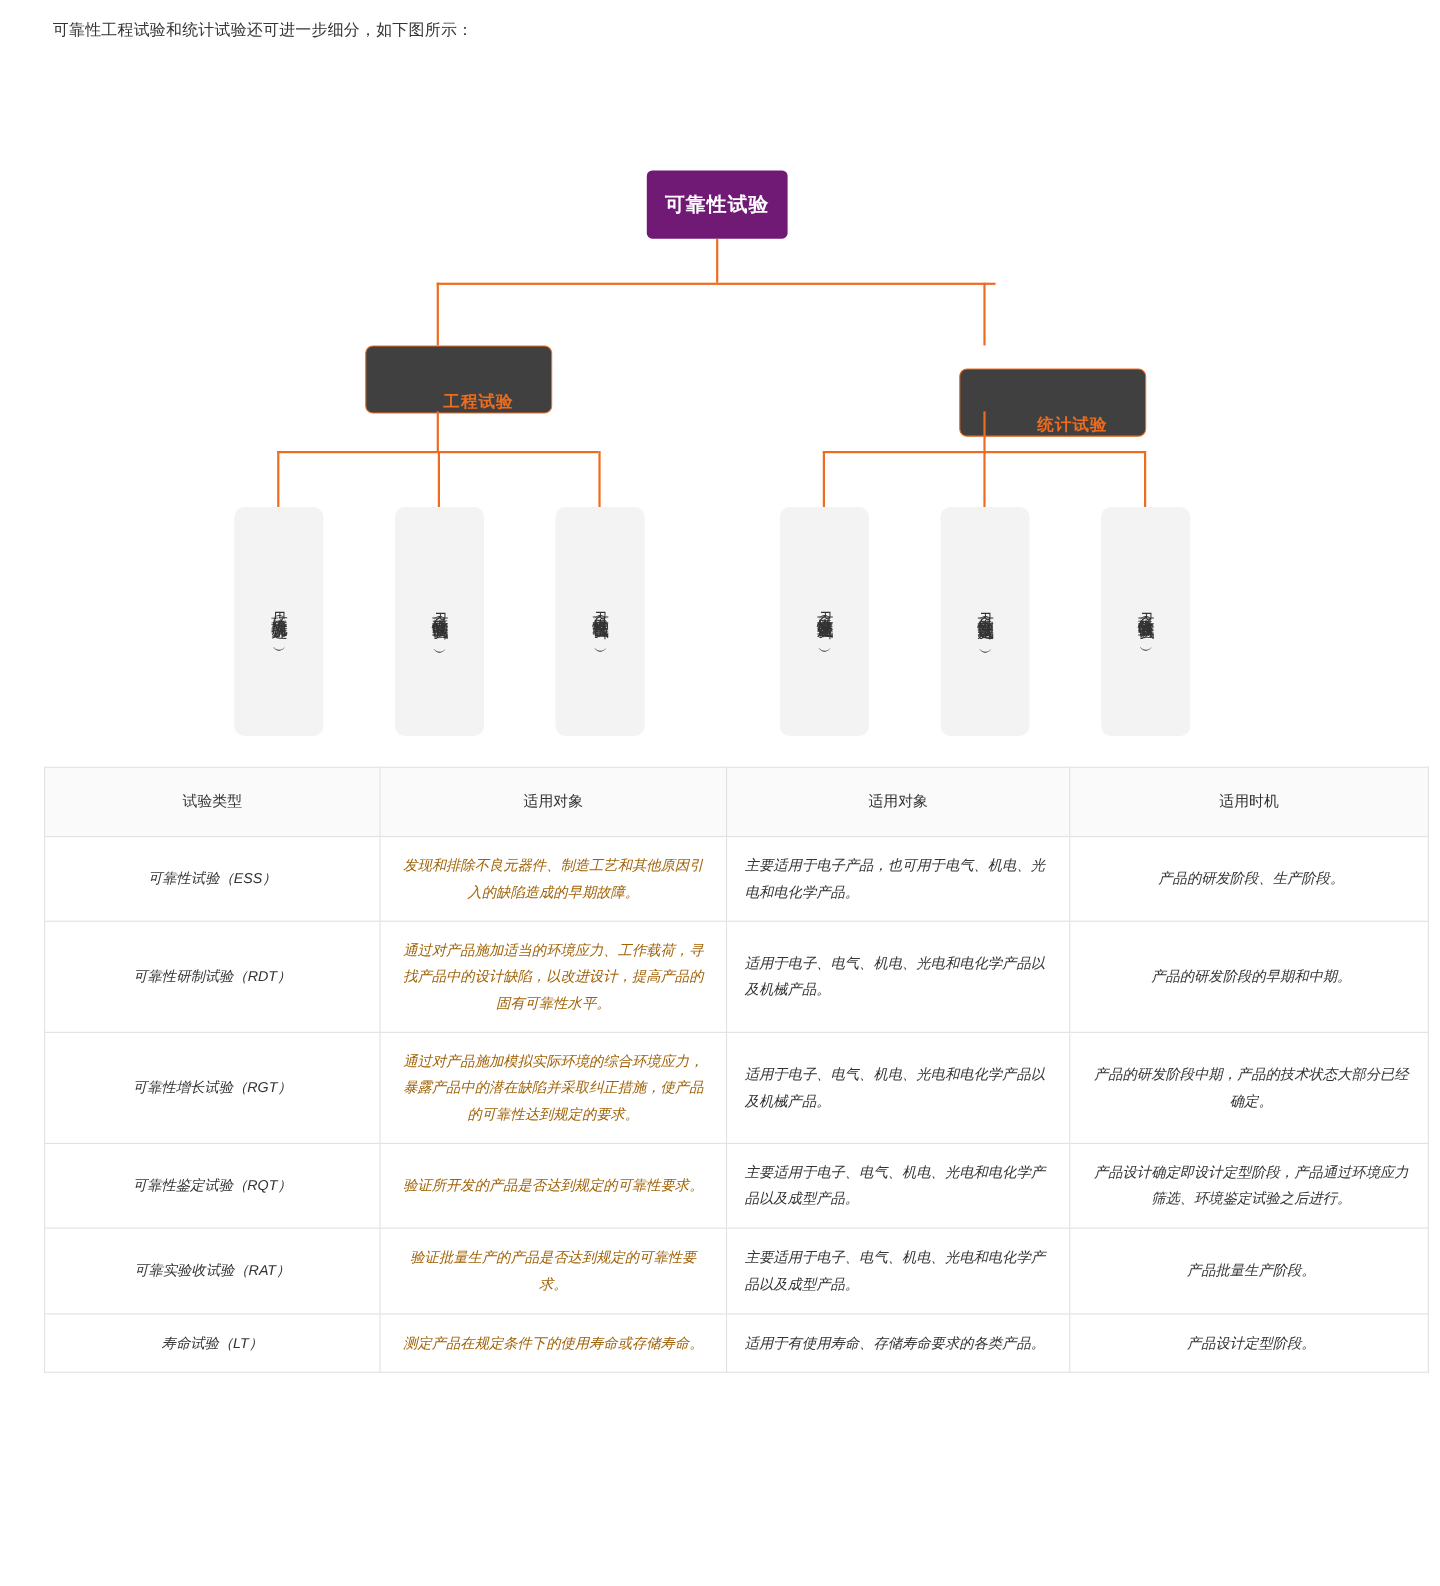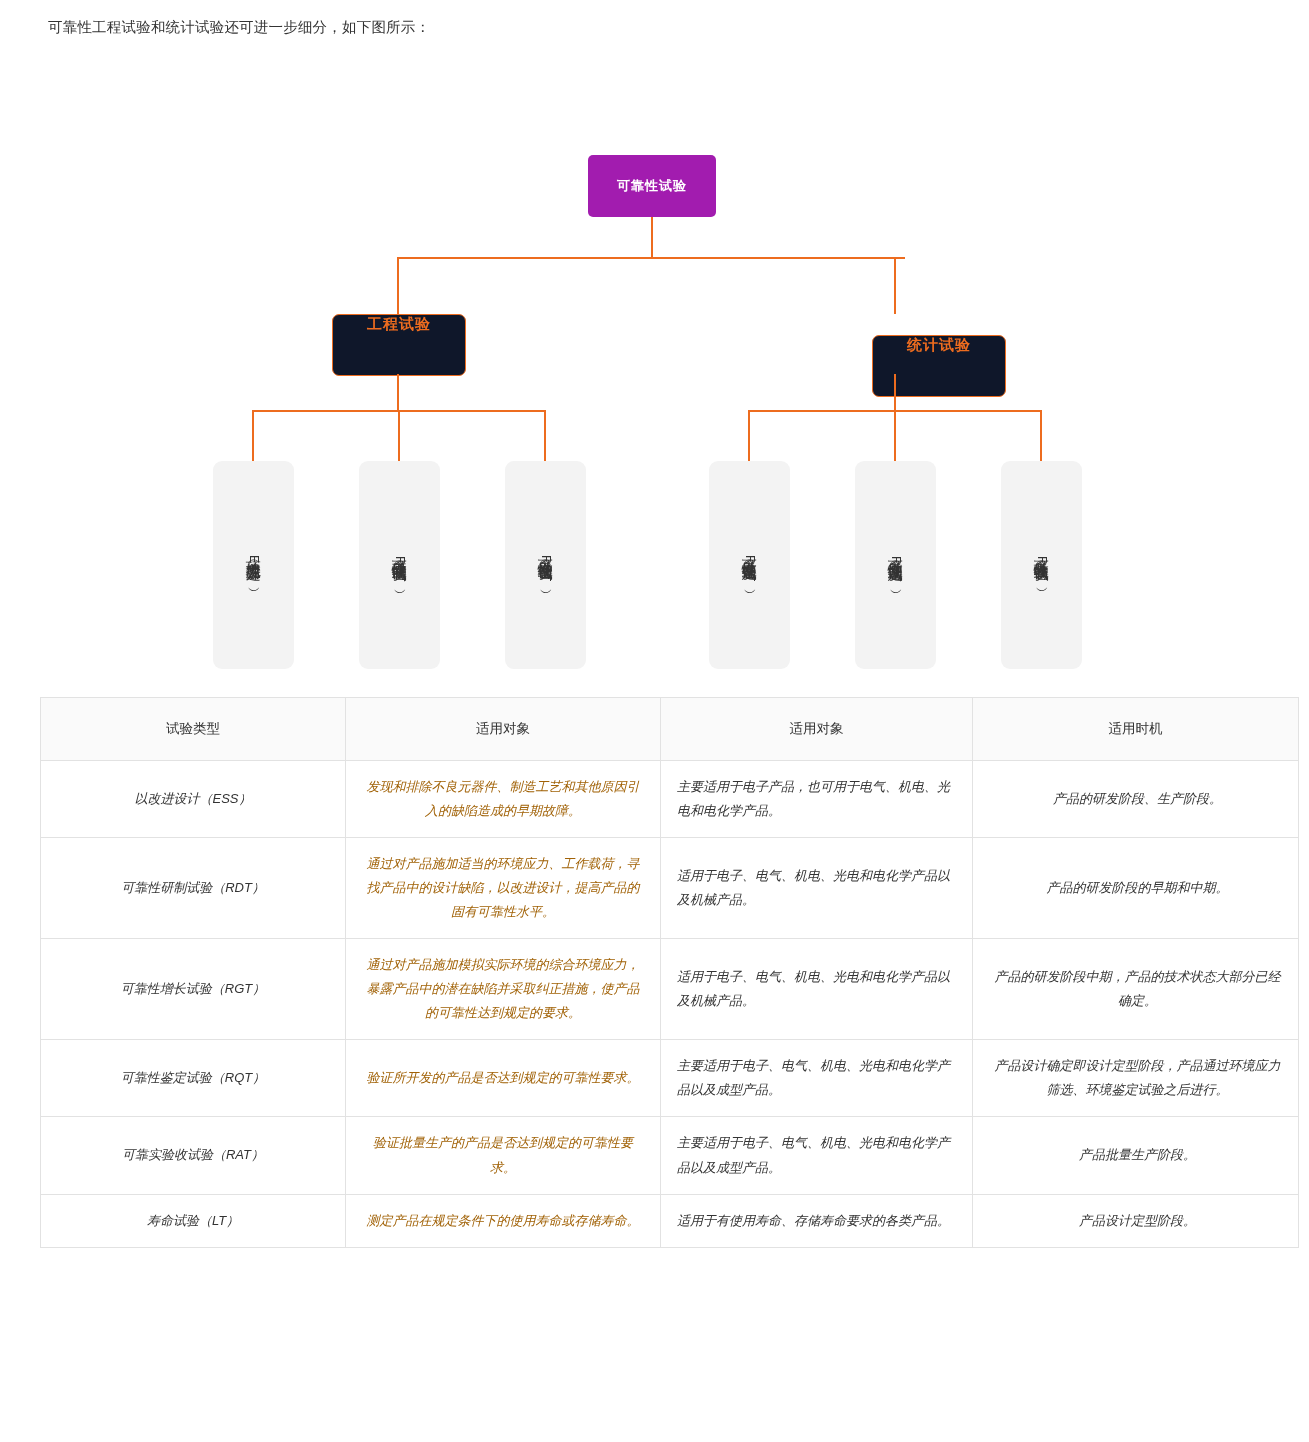--- a/index.html
+++ b/index.html
@@ -32,45 +32,46 @@
     position: relative;
     width: 1309px;
     height: 660px;
   }
   .node-root {
     position: absolute;
     left: 588px;
     top: 118px;
     width: 128px;
     height: 62px;
-    background: #a21caf;
+    background: #701a75;
     border-radius: 5px;
     color: #ffffff;
-    font-size: 13px;
+    font-size: 18px;
     font-weight: bold;
     display: flex;
     align-items: center;
     justify-content: center;
     letter-spacing: 1px;
   }
   .node-mid {
     position: absolute;
     top: 277px;
     width: 132px;
     height: 60px;
-    background: #0f172a;
+    background: #404040;
     border: 1.6px solid #ED6C1F;
     border-radius: 7px;
     color: #ED6C1F;
     font-size: 15px;
     font-weight: bold;
     display: flex;
-    align-items: flex-start;
+    align-items: flex-end;
     justify-content: center;
     letter-spacing: 1px;
+    padding-left: 36px;
   }
   .node-mid.left { left: 332px; }
   .node-mid.right { left: 872px; margin-top: 21px; }
 
   .node-leaf {
     position: absolute;
     top: 424px;
     width: 81px;
     height: 208px;
     background: #F3F3F3;
@@ -247,21 +248,21 @@
     <thead>
       <tr>
         <th>试验类型</th>
         <th>适用对象</th>
         <th>适用对象</th>
         <th>适用时机</th>
       </tr>
     </thead>
     <tbody>
       <tr>
-        <td class="c1">以改进设计（ESS）</td>
+        <td class="c1">可靠性试验（ESS）</td>
         <td class="c2">发现和排除不良元器件、制造工艺和其他原因引入的缺陷造成的早期故障。</td>
         <td class="c3">主要适用于电子产品，也可用于电气、机电、光电和电化学产品。</td>
         <td class="c4">产品的研发阶段、生产阶段。</td>
       </tr>
       <tr>
         <td class="c1">可靠性研制试验（RDT）</td>
         <td class="c2">通过对产品施加适当的环境应力、工作载荷，寻找产品中的设计缺陷，以改进设计，提高产品的固有可靠性水平。</td>
         <td class="c3">适用于电子、电气、机电、光电和电化学产品以及机械产品。</td>
         <td class="c4">产品的研发阶段的早期和中期。</td>
       </tr>

